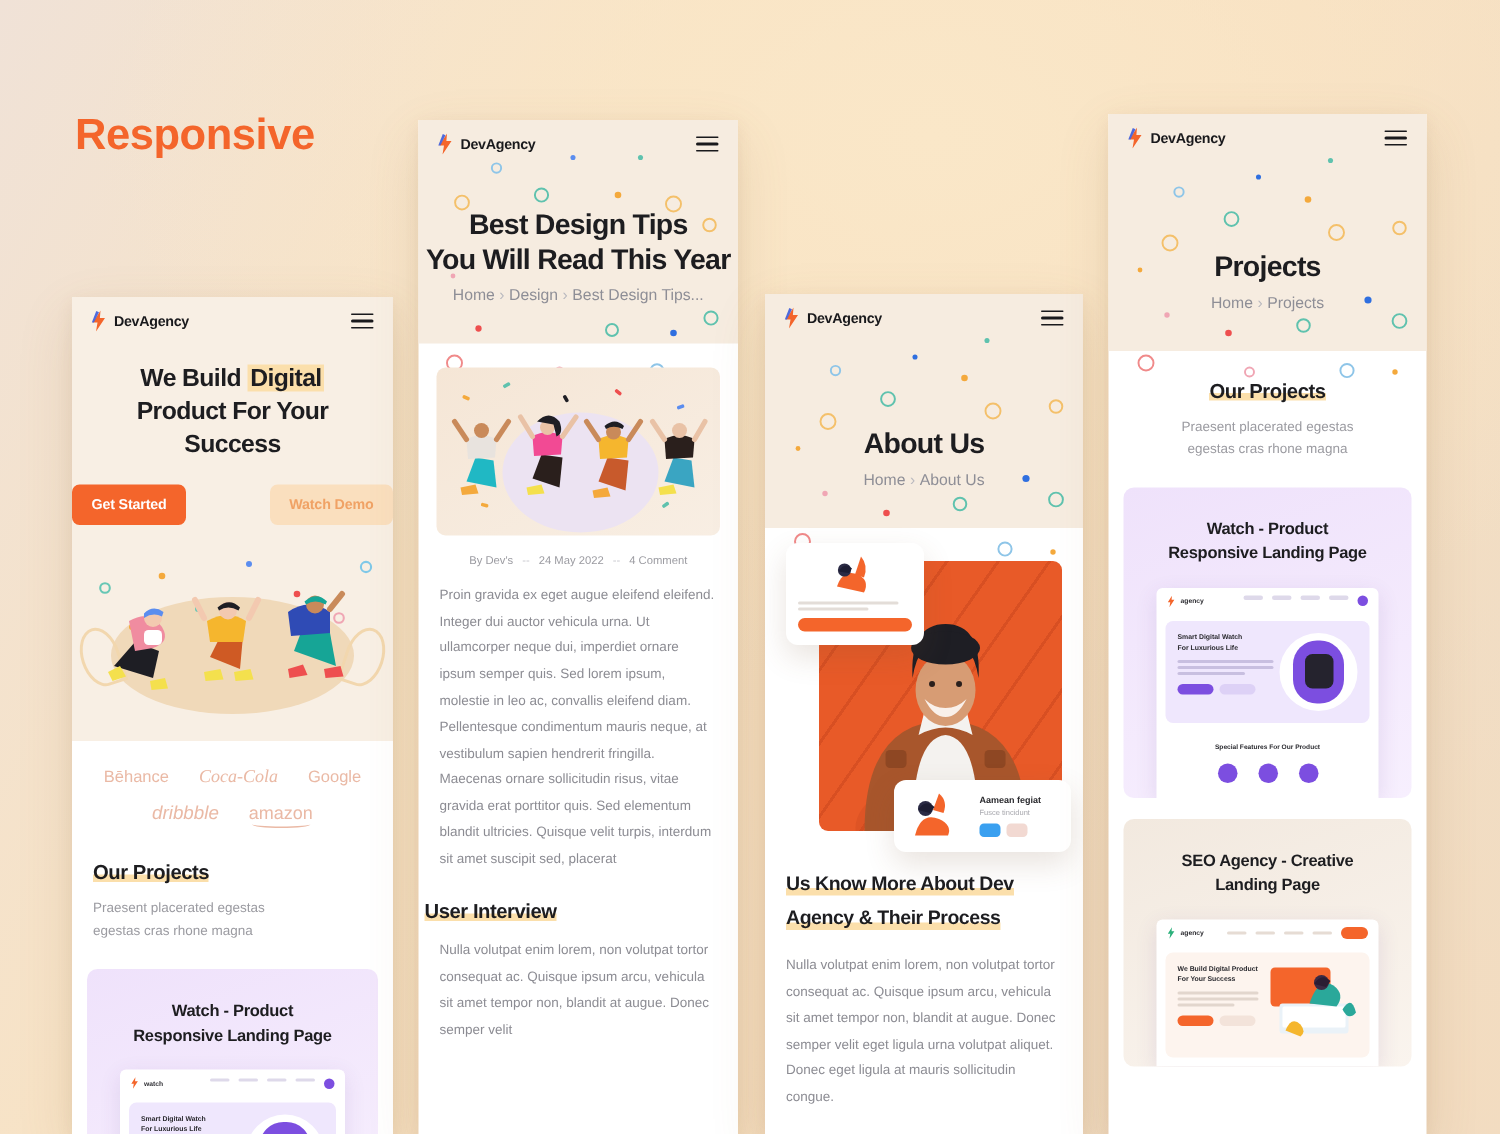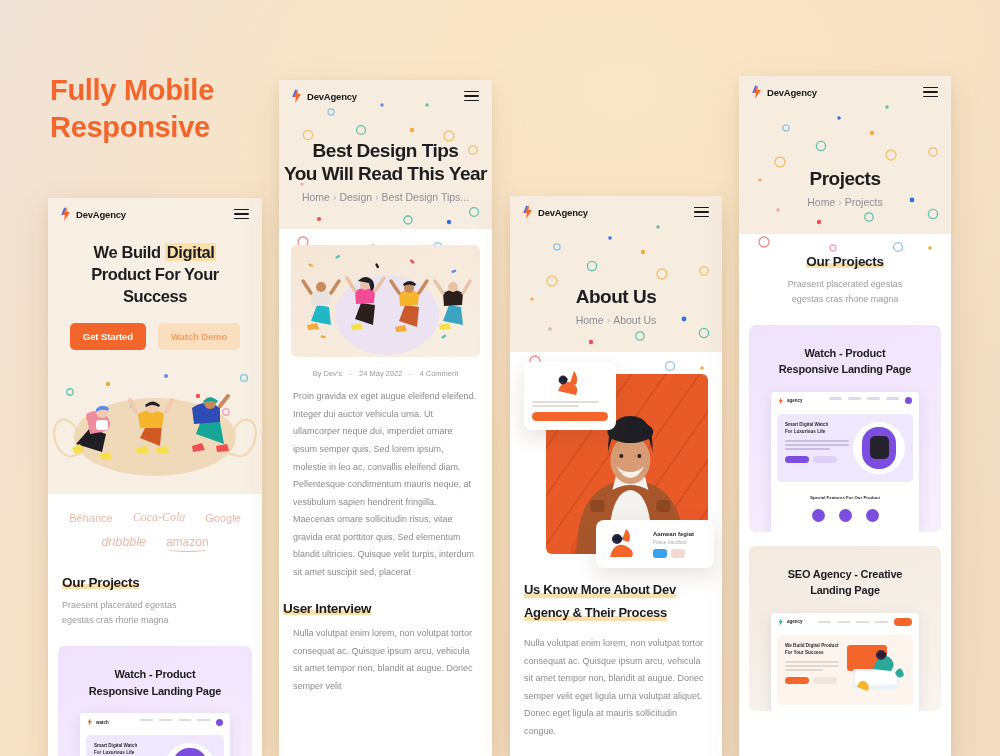--- a/index.html
+++ b/index.html
@@ -42,21 +42,21 @@
   .burger{ width:15px; display:flex; flex-direction:column; gap:2.6px; cursor:pointer; }
   .burger i{ display:block; height:1.9px; background:#19191c; border-radius:2px; }
 
   
   .hero1{ background:#f8efe4; padding-bottom:6px; position:relative; }
   .h1title{
     text-align:center; font-size:16.5px; font-weight:bold; color:#1d1d20;
     line-height:1.34; padding:14px 14px 0 14px; letter-spacing:-0.4px;
   }
   .hl{ background:#fbdfab; padding:0 2px; }
-  .btnrow{ display:flex; gap:12px; justify-content:center; margin-top:16px; }
+  .btnrow{ display:flex; gap:12px; justify-content:space-between; margin-top:16px; }
   .btn{
     font-size:9.5px; font-weight:bold; border-radius:5px; padding:8px 13px;
     letter-spacing:-0.1px; cursor:pointer; border:none;
   }
   .btn-primary{ background:#f4652b; color:#fff; }
   .btn-ghost{ background:#fadfbe; color:#f0a265; }
 
   
   .runners{ position:relative; height:132px; margin-top:6px; }
   .runners .ground{
@@ -149,21 +149,20 @@
     position:absolute; left:0; right:0; top:0;
     text-align:center; font-size:17px; color:#2b2b30;
     letter-spacing:.5px; opacity:.95; white-space:nowrap;
     font-family:"Liberation Sans", sans-serif;
   }
 </style>
 </head>
 <body>
 
 <div class="headline">
-  <div>Fully Mobile</div>
   <div>Responsive</div>
 </div>
 
 <div class="phone" id="phone1">
   <div class="hero1">
     <div class="nav">
       <div class="brand">
         <svg class="bolt" viewBox="0 0 11 14">
           <path d="M6 0 L1 8 H4 L3 14 L9 5 H5.6 Z" fill="#f4652b"></path>
           <path d="M3.2 0.4 L0.2 8 H1.6 L5 1.2 Z" fill="#3b5bdb" opacity=".9"></path>

